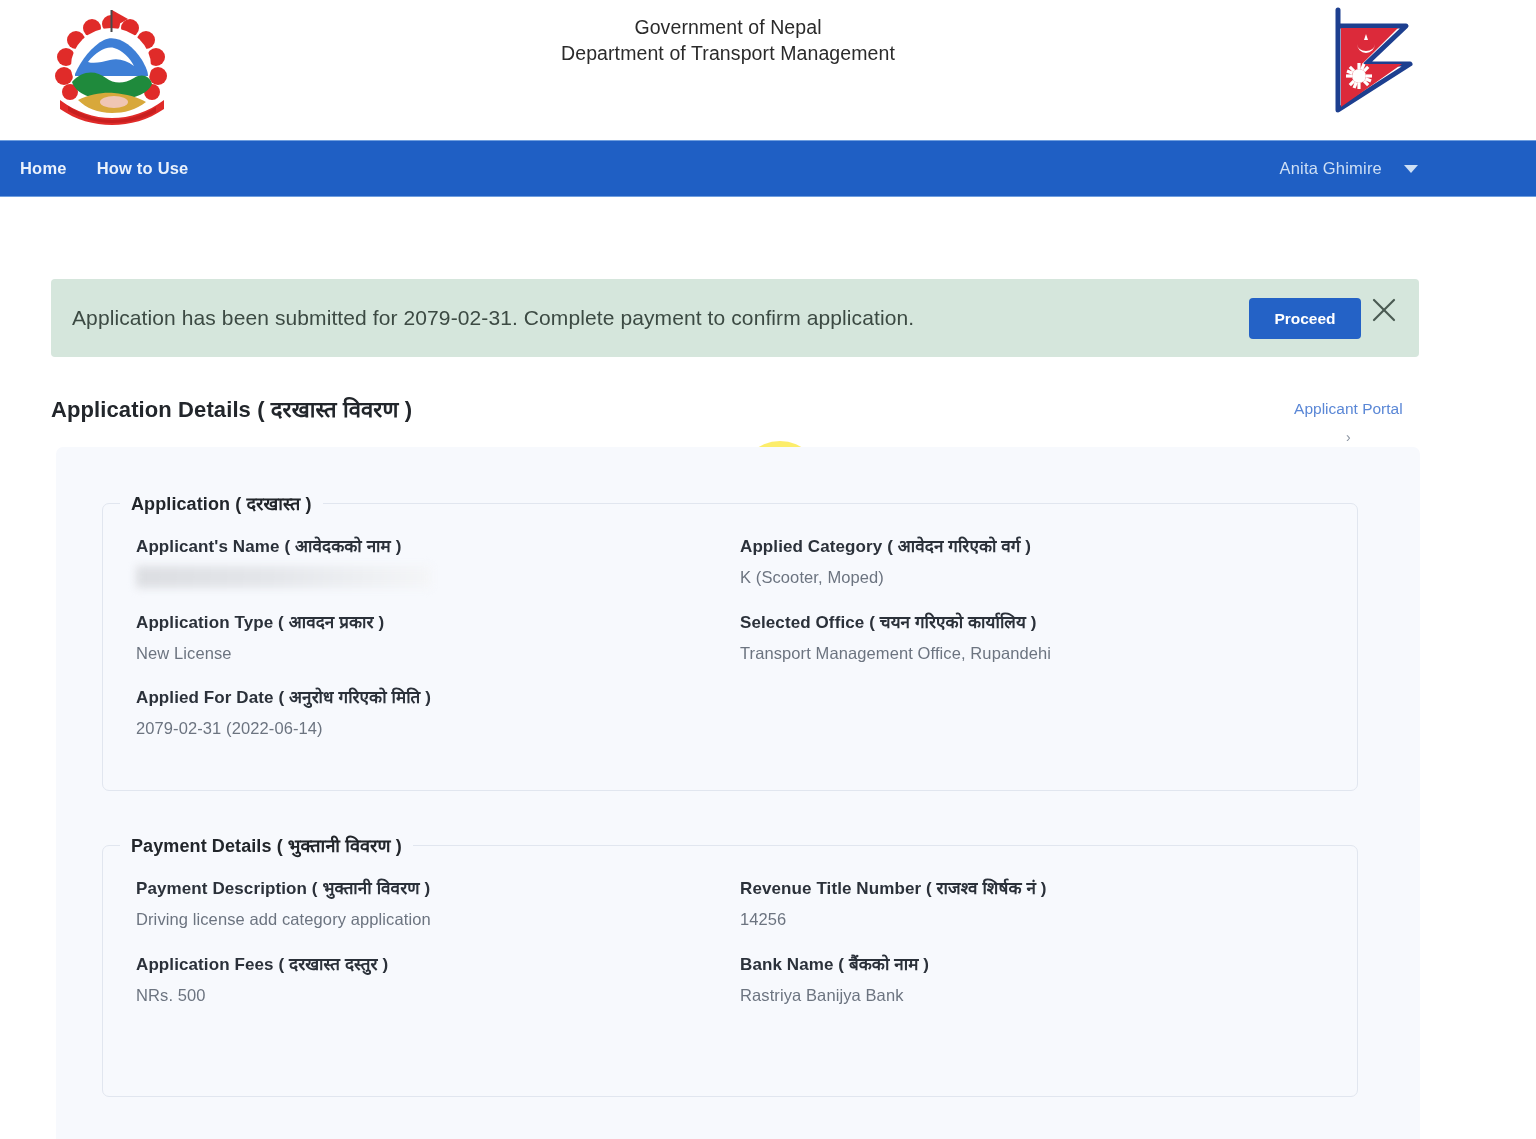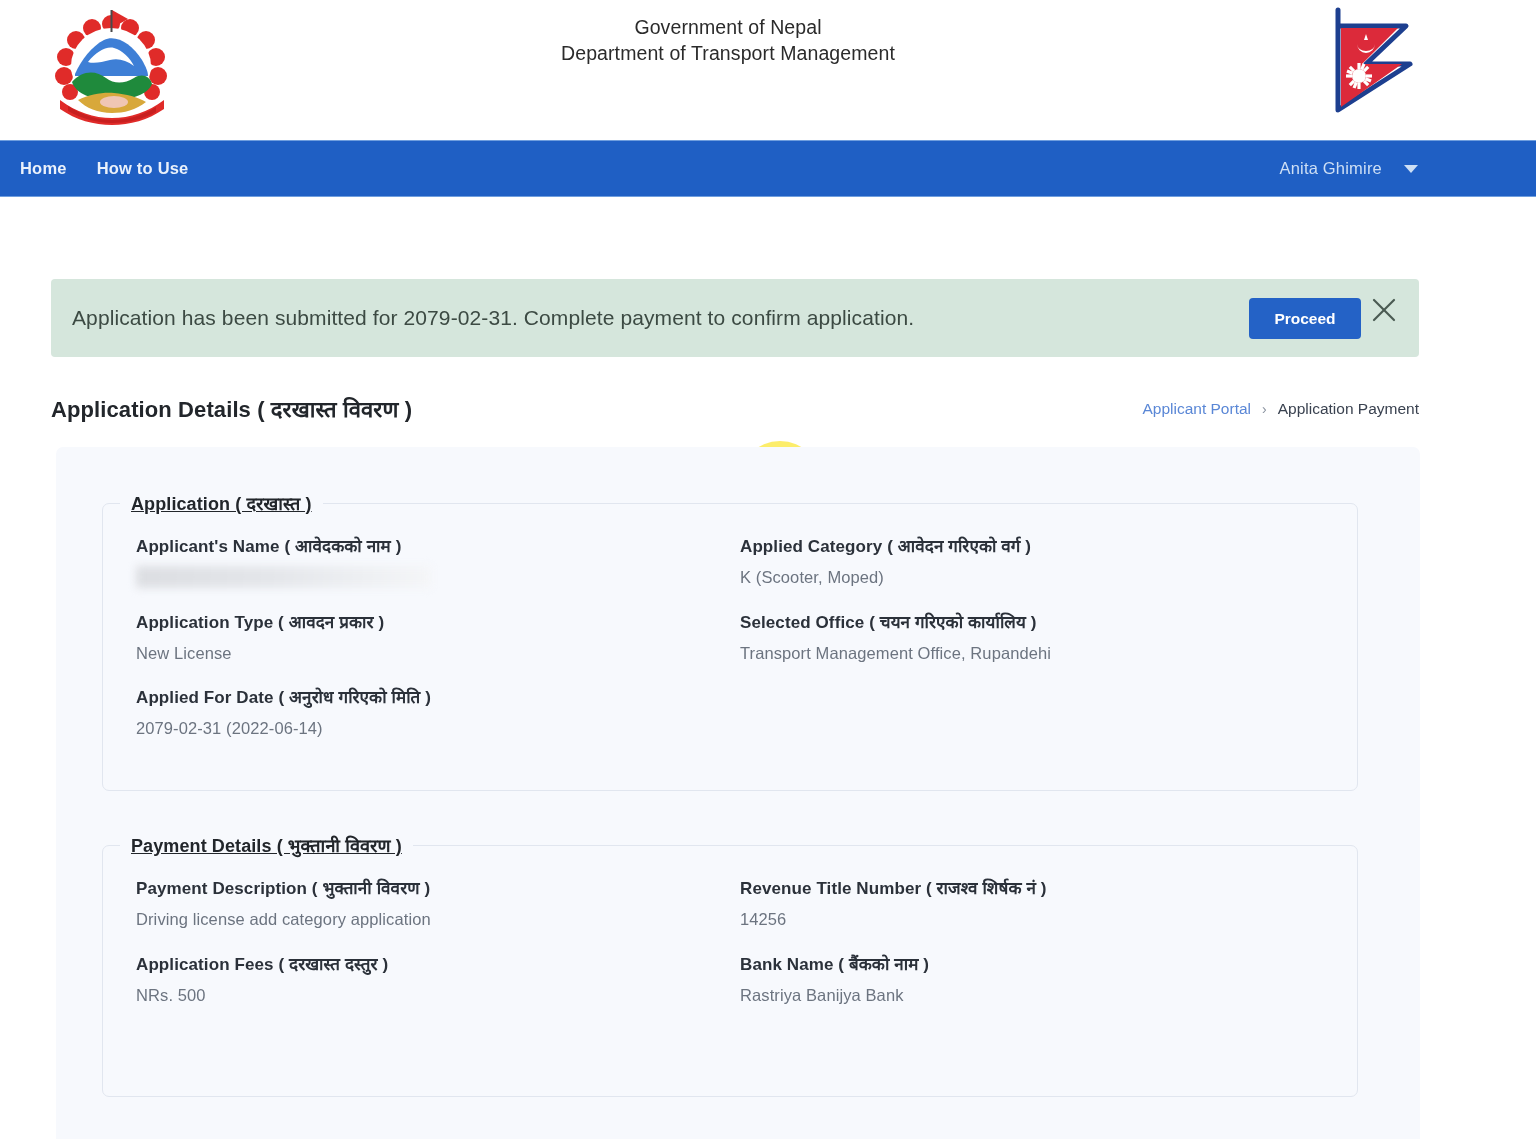--- a/index.html
+++ b/index.html
@@ -192,20 +192,21 @@
   }
   .breadcrumb {
     position: absolute;
     right: 0;
     top: 7px;
     display: flex;
     align-items: center;
     gap: 11px;
     font-size: 15.5px;
     white-space: nowrap;
+    flex-direction: column;
   }
   .crumb-link { color: #5a87d6; cursor: pointer; text-decoration: none; }
   .crumb-sep  { color: #8a93a0; font-size: 14px; }
   .crumb-cur  { color: #3a4250; }
 
   
   .card {
     position: absolute;
     left: 56px;
     top: 250px;
@@ -228,21 +229,20 @@
     position: absolute;
     top: -13px;
     left: 17px;
     background: #f7f9fd;
     padding: 0 11px;
     font-size: 18px;
     font-weight: 700;
     color: #22262b;
     letter-spacing: .1px;
     white-space: nowrap;
-    text-decoration: underline;
   }
 
   .field {
     position: absolute;
     white-space: nowrap;
   }
   .field-label {
     font-size: 17px;
     font-weight: 700;
     color: #2b313a;

